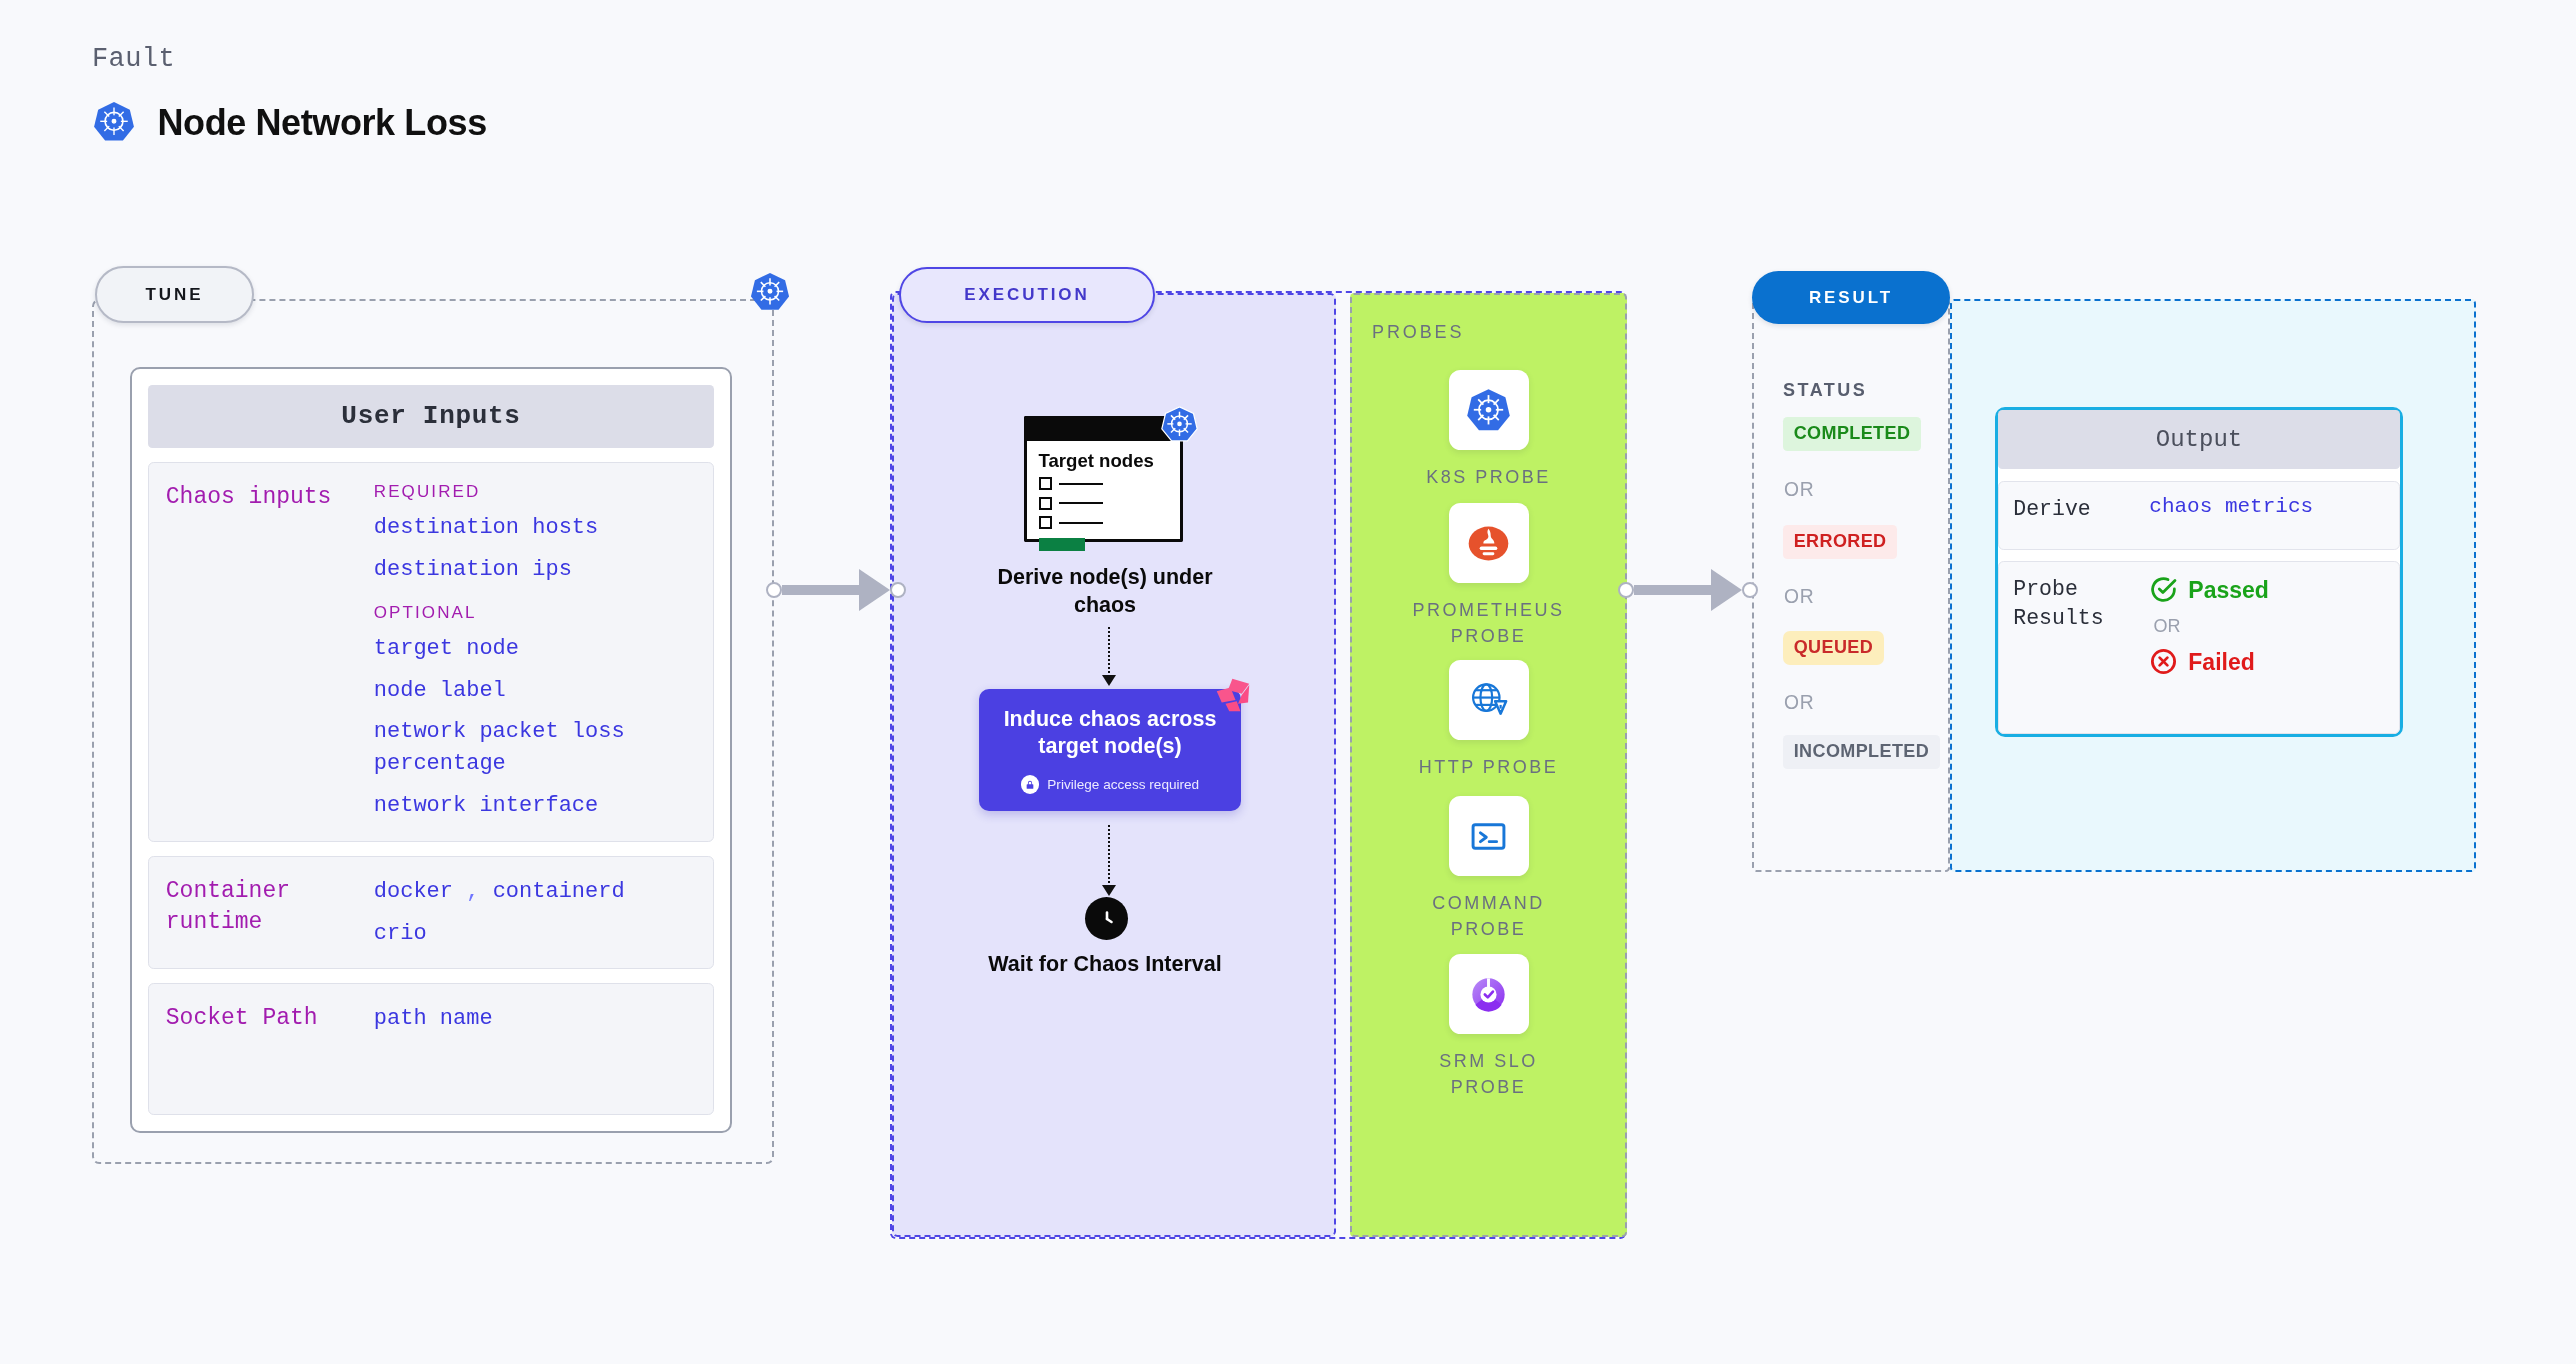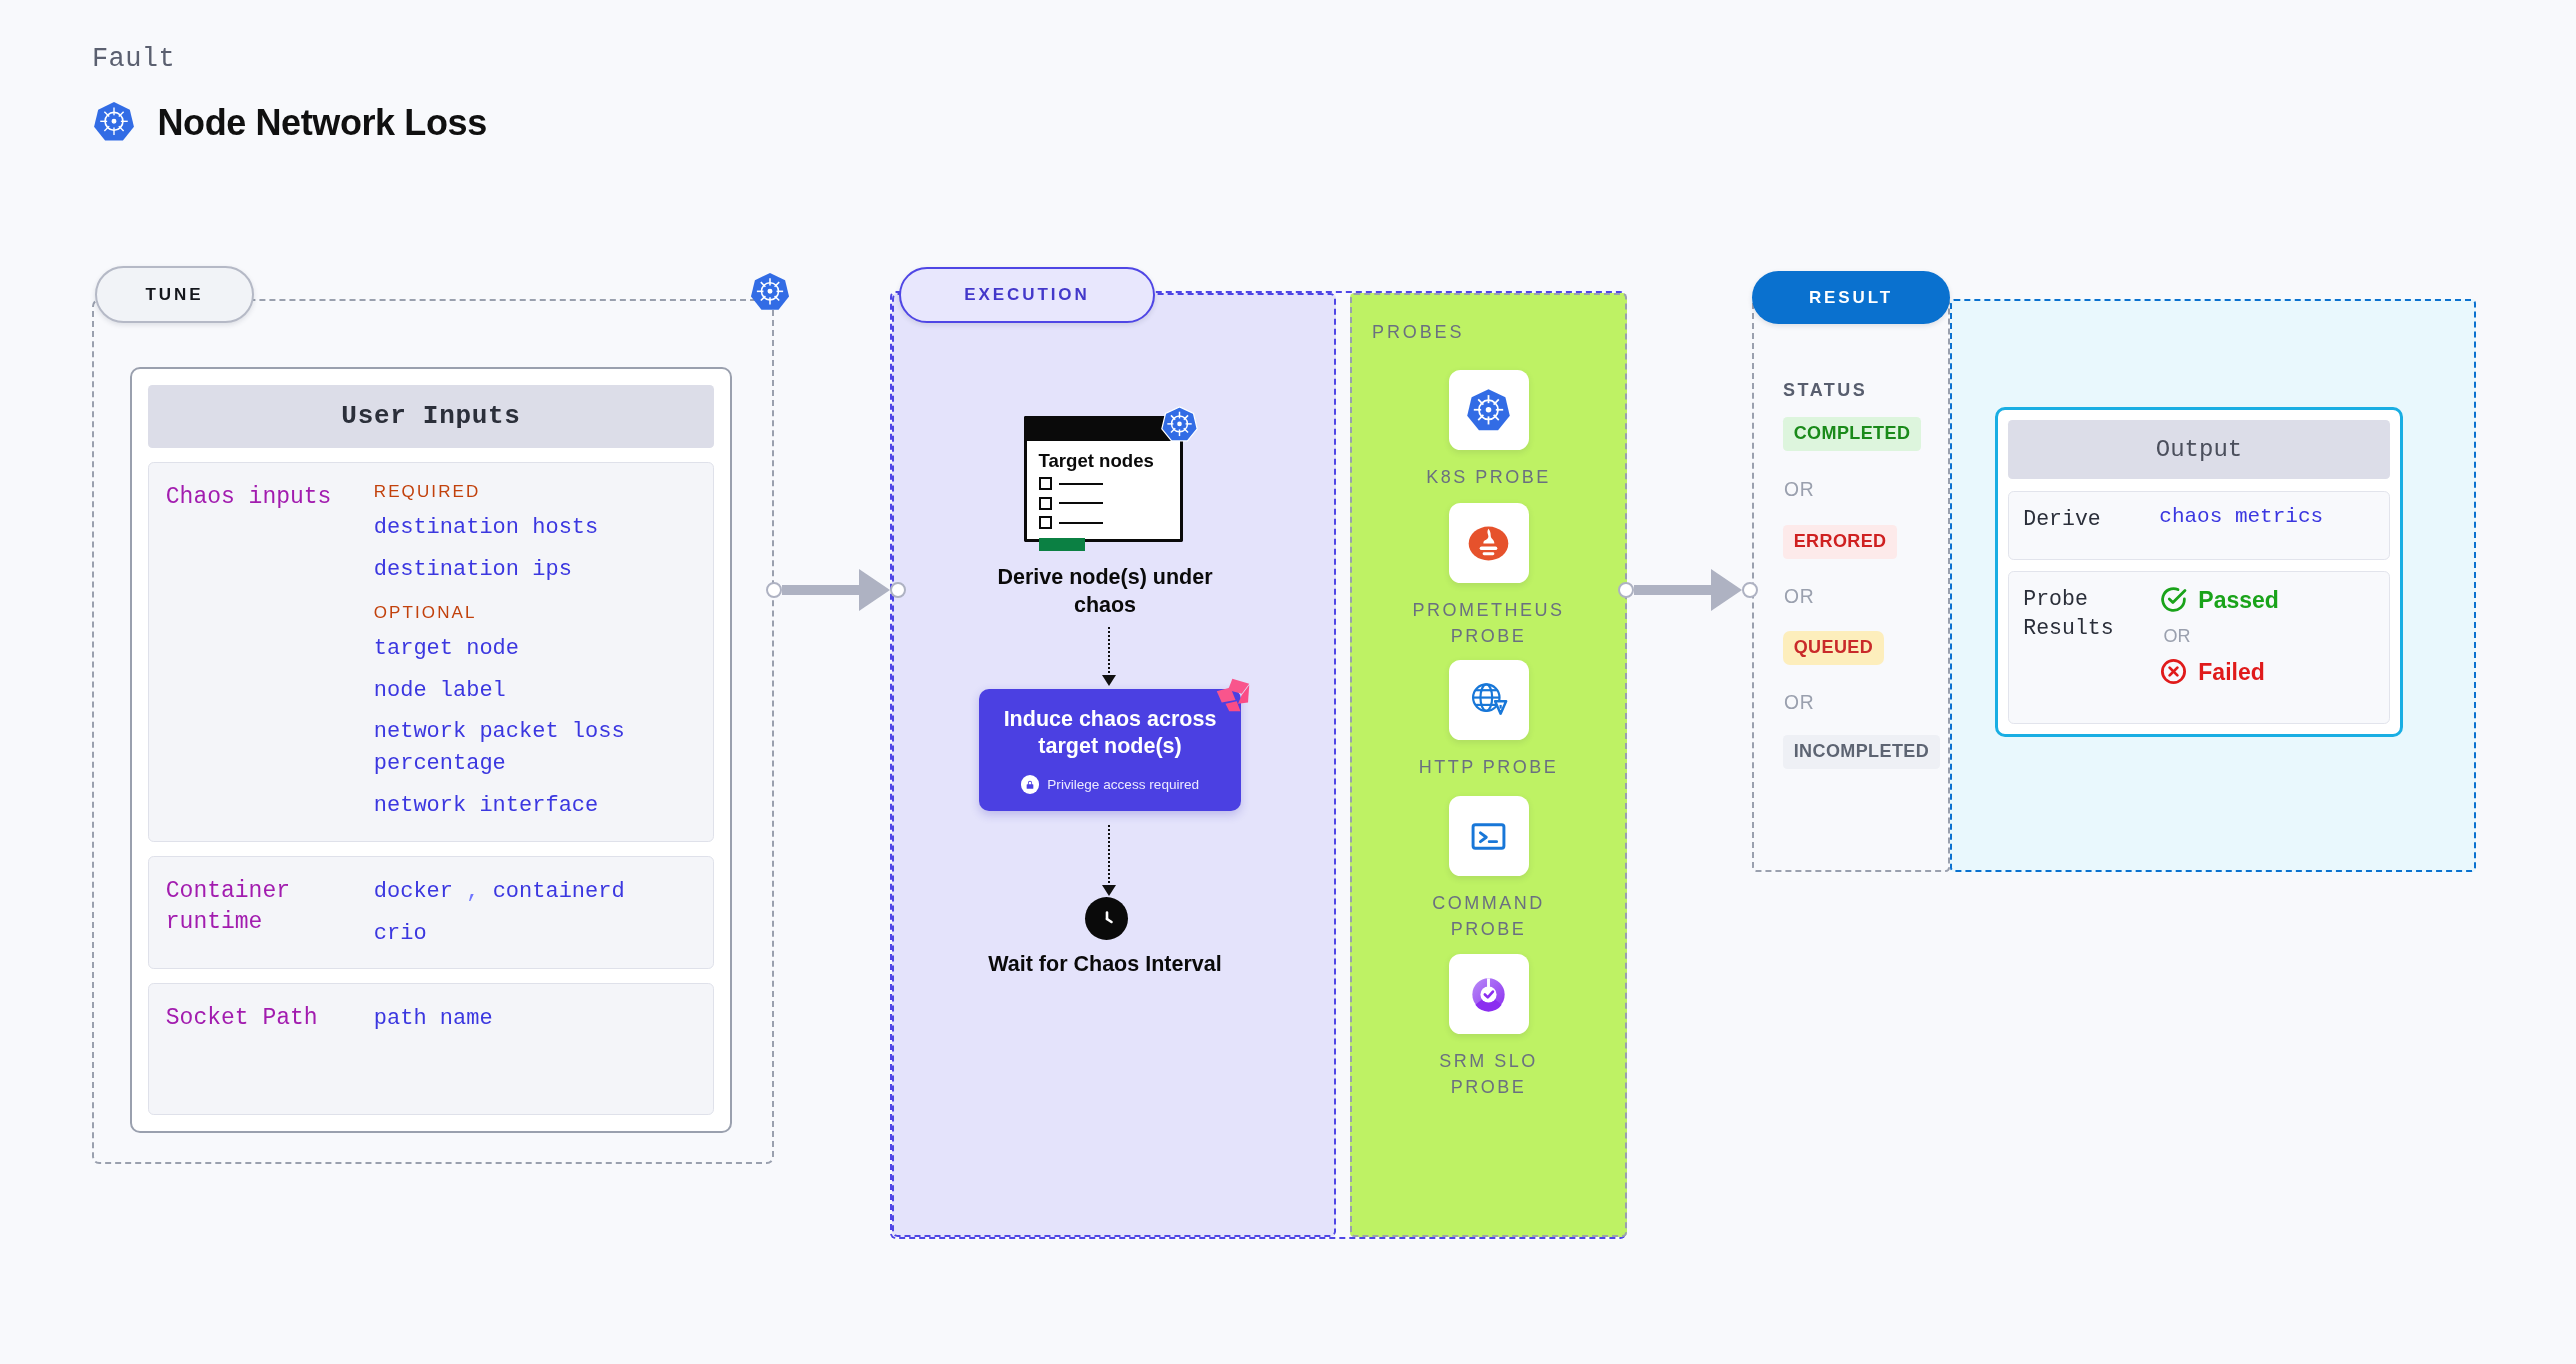--- a/index.html
+++ b/index.html
@@ -58,21 +58,21 @@
     display: flex; padding: 18.6px 17px;
   }
   .ib-label {
     width: 208px; flex: 0 0 208px;
     font-family: "Liberation Mono", monospace; font-size: 23px;
     color: #a21caf; line-height: 1.35;
   }
   .ib-values { flex: 1; display: flex; flex-direction: column; }
   .group-title {
     font-family: "Liberation Sans", sans-serif; font-size: 17px;
-    letter-spacing: 2.1px; color: #c2410c; margin-bottom: 10px;
+    letter-spacing: 2.1px; color: #a21caf; margin-bottom: 10px;
   }
   .val {
     font-family: "Liberation Mono", monospace; font-size: 22px;
     color: #3b37e0; line-height: 1.45;
   }
   .val + .val { margin-top: 10px; }
   .gap-mid { height: 17px; }
   .comma { color: #6f74ff; }
 
   
@@ -190,21 +190,21 @@
     position: absolute; left: 30px;
     font-size: 19.3px; color: #9aa0ae; letter-spacing: 0.7px;
   }
   #output-region {
     position: absolute; left: 198px; top: 0; width: 526px; height: 100%;
     background: #e9f8fd; border: 2.1px dashed #0a71cf; border-radius: 4.3px;
   }
   #output-card {
     position: absolute; left: 43px; top: 106px; width: 408px; height: 330px;
     background: #fff; border: 3.6px solid #19aee3; border-radius: 10px;
-    padding: 10px; display: flex; flex-direction: column; gap: 11.5px;
+    padding: 0; display: flex; flex-direction: column; gap: 11.5px;
   }
   #output-header {
     height: 59px; background: #dcdde8; border-radius: 4.3px;
     display: flex; align-items: center; justify-content: center;
     font-family: "Liberation Mono", monospace; font-size: 24px; color: #4b4f5c;
   }
   .out-block {
     background: #f8f9fc; border: 1.4px solid #e2e4ec; border-radius: 5.7px;
     display: flex; padding: 13px 14.3px;
   }

